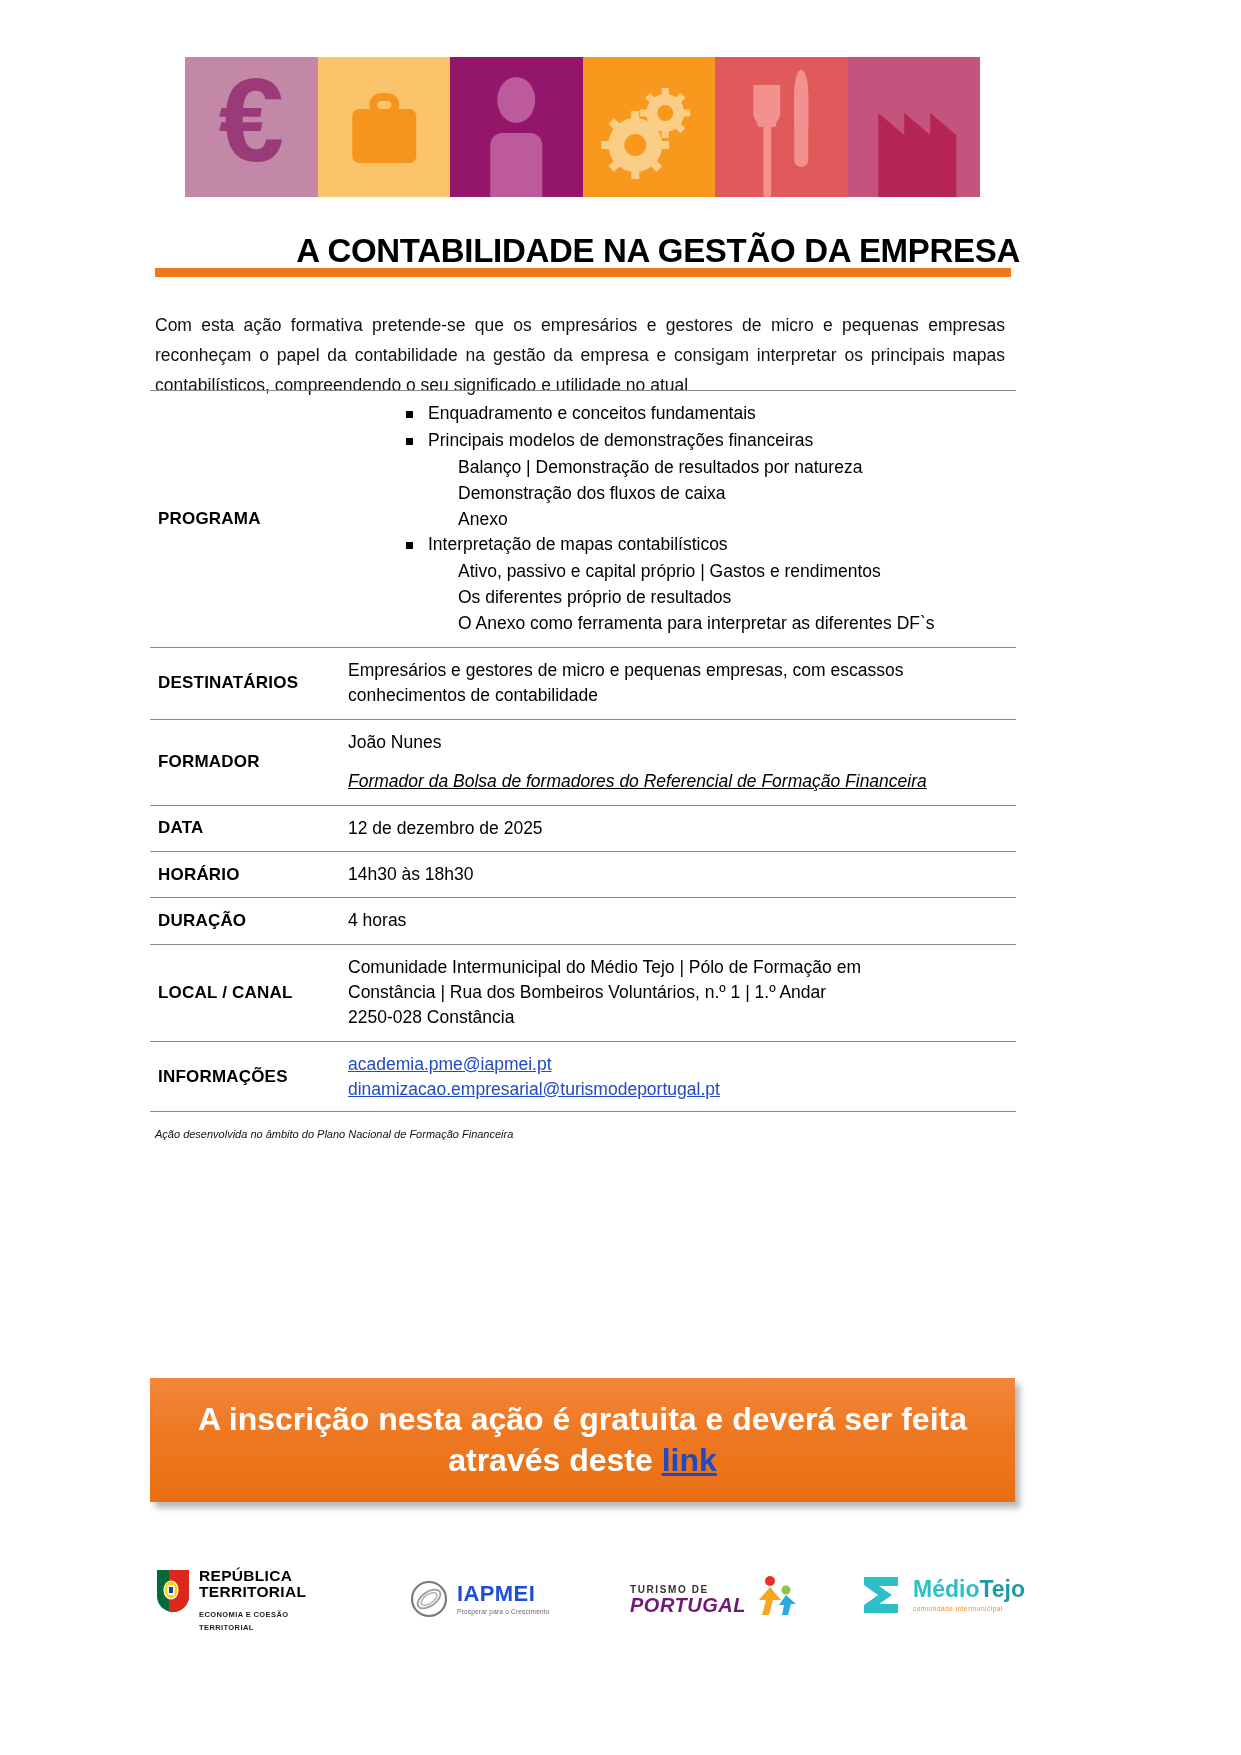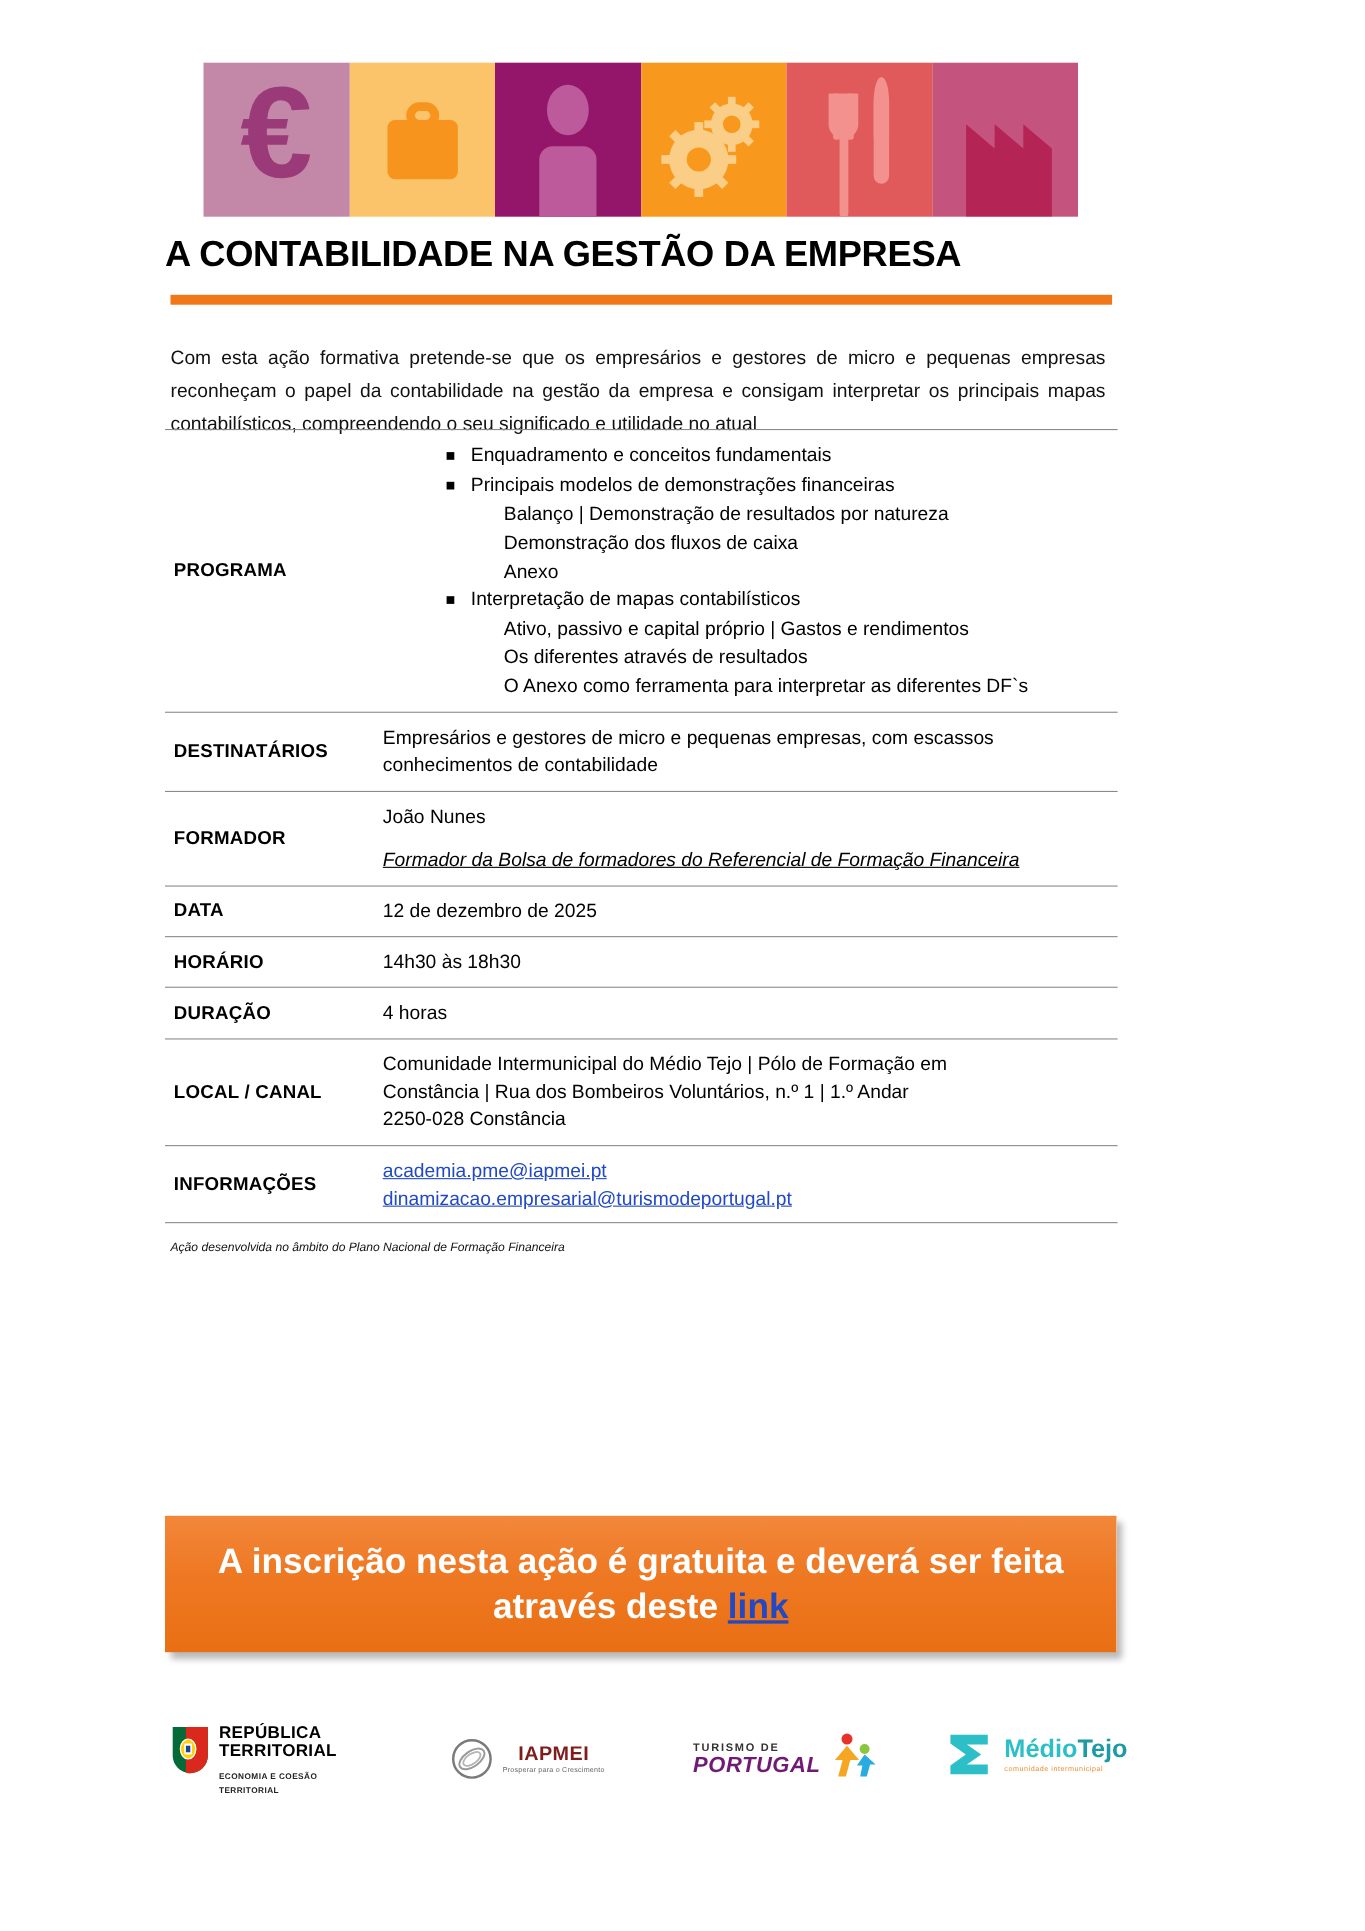--- a/index.html
+++ b/index.html
@@ -27,23 +27,23 @@
   .banner-panel {
     flex: 1 1 0;
     position: relative;
     overflow: hidden;
   }
   .banner-panel svg { position: absolute; inset: 0; width: 100%; height: 100%; }
 
   
   .title {
     position: absolute;
-    left: 150px; top: 212px;
+    left: 150px; top: 232px;
     width: 870px;
-    text-align: left;
+    text-align: right;
     font-size: 33px;
     font-weight: bold;
     letter-spacing: -0.3px;
     color: #000;
     font-family: "Liberation Sans", sans-serif;
   }
   .title-rule {
     position: absolute;
     left: 155px; top: 268px;
     width: 856px; height: 9px;
@@ -166,21 +166,21 @@
   .logo { position: absolute; }
 
   .logo-rp { left: 5px; top: 8px; display: flex; align-items: flex-start; gap: 8px; }
   .rp-shield { width: 36px; height: 46px; flex: 0 0 auto; }
   .rp-txt { font-size: 15px; line-height: 1.05; letter-spacing: 0.3px; }
   .rp-txt .l1 { font-weight: bold; font-size: 15.5px; }
   .rp-txt .l2 { font-weight: bold; font-size: 15.5px; }
   .rp-sub { font-size: 7.5px; font-weight: bold; letter-spacing: 0.4px; margin-top: 9px; line-height: 1.25; color:#222; }
 
   .logo-iapmei { left: 260px; top: 20px; display: flex; align-items: center; gap: 9px; }
-  .iapmei-name { font-size: 18px; font-weight: bold; color: #7f1d1d; letter-spacing: 0.4px; line-height: 1; text-align: center; }
+  .iapmei-name { font-size: 22px; font-weight: bold; color: #1d4ed8; letter-spacing: 0.4px; line-height: 1; }
   .iapmei-tag { font-size: 6.5px; color: #666; letter-spacing: 0.2px; margin-top: 3px; }
 
   .logo-turismo { left: 480px; top: 14px; display:flex; align-items:flex-end; gap:7px; }
   .tp-t1 { font-size: 10px; letter-spacing: 1.6px; color: #333; font-weight: bold; }
   .tp-t2 { font-size: 20px; letter-spacing: 0.5px; color: #701a75; font-weight: bold; line-height: 1.05; font-style: italic; }
 
   .logo-mt { left: 710px; top: 14px; display: flex; align-items: center; gap: 9px; }
   .mt-txt .mt-1 { font-size: 23px; font-weight: bold; color: #2DBFC8; line-height: 1; }
   .mt-txt .mt-1 b { color: #1E9AA5; margin-top: 17px; }
   .mt-txt .mt-2 { font-size: 6.5px; color: #F08A2E; letter-spacing: 0.5px; margin-top: 4px; }
@@ -279,21 +279,21 @@
         <td class="lbl">PROGRAMA</td>
         <td class="val prog-cell">
           <ul class="prog">
             <li class="bullet">Enquadramento e conceitos fundamentais</li>
             <li class="bullet">Principais modelos de demonstrações financeiras</li>
             <li class="sub">Balanço | Demonstração de resultados por natureza</li>
             <li class="sub">Demonstração dos fluxos de caixa</li>
             <li class="sub">Anexo</li>
             <li class="bullet">Interpretação de mapas contabilísticos</li>
             <li class="sub">Ativo, passivo e capital próprio | Gastos e rendimentos</li>
-            <li class="sub">Os diferentes através de resultados</li>
+            <li class="sub">Os diferentes próprio de resultados</li>
             <li class="sub">O Anexo como ferramenta para interpretar as diferentes DF`s</li>
           </ul>
         </td>
       </tr>
 
       <tr>
         <td class="lbl">DESTINATÁRIOS</td>
         <td class="val">
           <span class="line">Empresários e gestores de micro e pequenas empresas, com escassos</span>
           <span class="line">conhecimentos de contabilidade</span>

